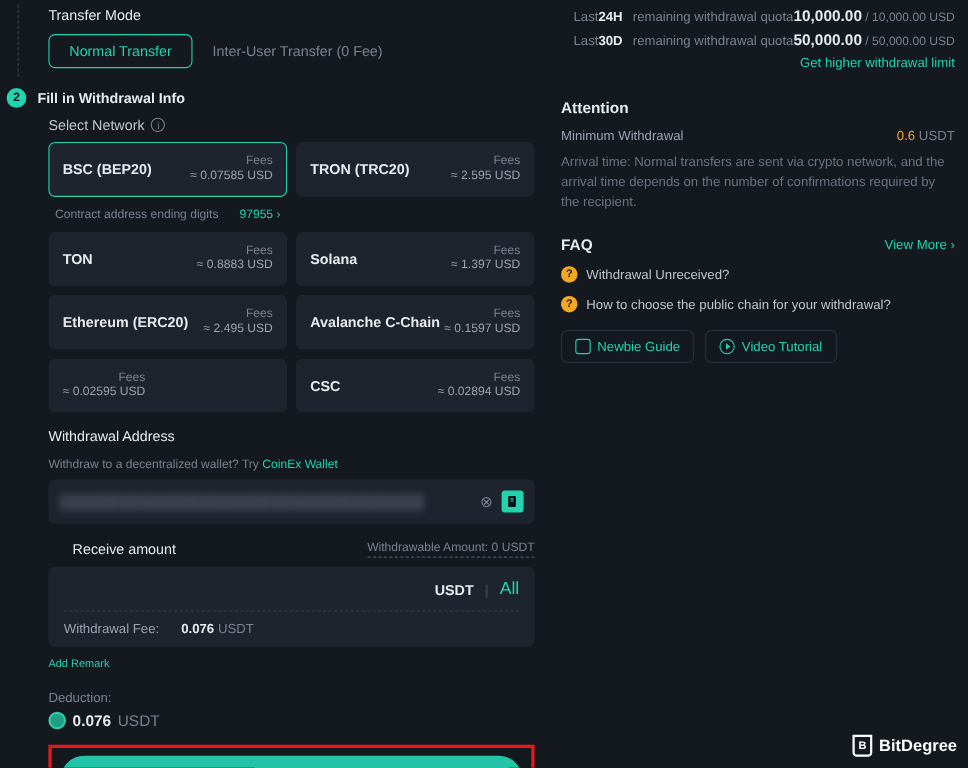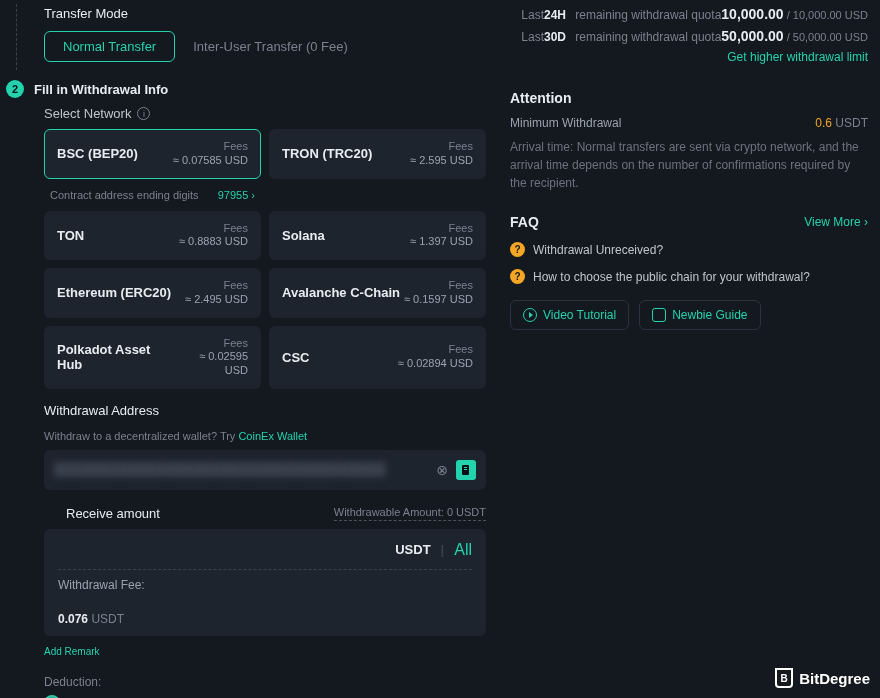--- a/index.html
+++ b/index.html
@@ -100,21 +100,21 @@
 
 
 .recv-head { margin-left: 60px; margin-top: 16px; display: flex; justify-content: space-between; font-size: 13px; }
 .recv-head .l { color: #e8ecf0; }
 .recv-head .r { color: #7a8290; font-size: 11px; border-bottom: 1px dashed #4a5260; padding-bottom: 1px; }
 .recv-box { margin-left: 38px; margin-top: 8px; background: #1e242e; border-radius: 6px; padding: 12px 14px 10px; }
 .recv-row1 { display: flex; justify-content: flex-end; align-items: center; gap: 10px; color: #e8ecf0; font-weight: 600; }
 .recv-row1 .sep { color: #3a414d; }
 .recv-row1 .all { color: #22d3ae; font-weight: 400; font-size: 16px; cursor: pointer; }
 .recv-dash { border-top: 1px dashed #3a414d; margin: 10px 0 8px; }
-.recv-fee { display: flex; gap: 20px; font-size: 12px; color: #9aa3b0; flex-direction: column; }
+.recv-fee { display: flex; gap: 20px; font-size: 12px; color: #9aa3b0; }
 .recv-fee .amt { color: #e8ecf0; font-weight: 600; }
 .recv-fee .unit { color: #7a8290; }
 
 .add-remark { margin-left: 38px; margin-top: 10px; color: #22d3ae; font-size: 10px; cursor: pointer; }
 
 .deduction { margin-left: 38px; margin-top: 18px; }
 .deduction .lbl { color: #7a8290; font-size: 12px; }
 .deduction .val { margin-top: 6px; display: flex; align-items: center; gap: 6px; color: #e8ecf0; font-weight: 700; font-size: 14px; }
 .deduction .val .unit { color: #7a8290; font-weight: 400; }
 .coin-ic { width: 16px; height: 16px; border-radius: 50%; background: #1e9e85; border: 2px solid #34c9a7; }
@@ -246,21 +246,20 @@
           </div>
         </div>
         <div class="net-card">
           <div class="net-name">Avalanche C-Chain</div>
           <div class="net-fees">
             <div class="f1">Fees</div>
             <div class="f2">≈ 0.1597 USD</div>
           </div>
         </div>
         <div class="net-card">
-          <div class="net-name">Polkadot Asset Hub</div>
           <div class="net-fees">
             <div class="f1">Fees</div>
             <div class="f2">≈ 0.02595 USD</div>
           </div>
         </div>
         <div class="net-card">
           <div class="net-name">CSC</div>
           <div class="net-fees">
             <div class="f1">Fees</div>
             <div class="f2">≈ 0.02894 USD</div>
@@ -353,26 +352,26 @@
             <span class="q-ic">?</span>
             <span>Withdrawal Unreceived?</span>
           </div>
           <div class="faq-item">
             <span class="q-ic">?</span>
             <span>How to choose the public chain for your withdrawal?</span>
           </div>
         </div>
       <div class="guide-row">
         <button class="guide-btn">
+          <span class="guide-ic"></span>
+          <span>Newbie Guide</span>
+        </button>
+        <button class="guide-btn">
           <span class="play-ic"></span>
           <span>Video Tutorial</span>
-        </button>
-        <button class="guide-btn">
-          <span class="guide-ic"></span>
-          <span>Newbie Guide</span>
         </button>
       </div>
     </div>
   </div>
 </div>
 
 <div class="watermark">
   <span class="wm-ic">B</span>
   <span>BitDegree</span>
 </div>

